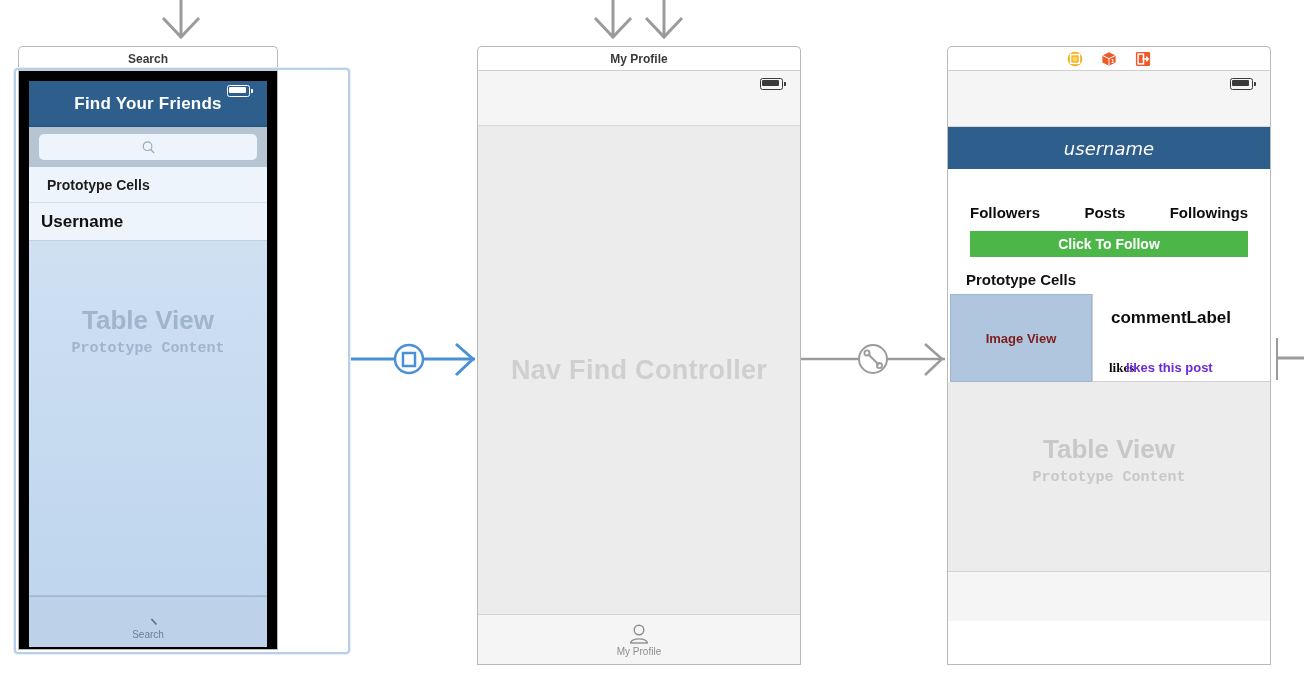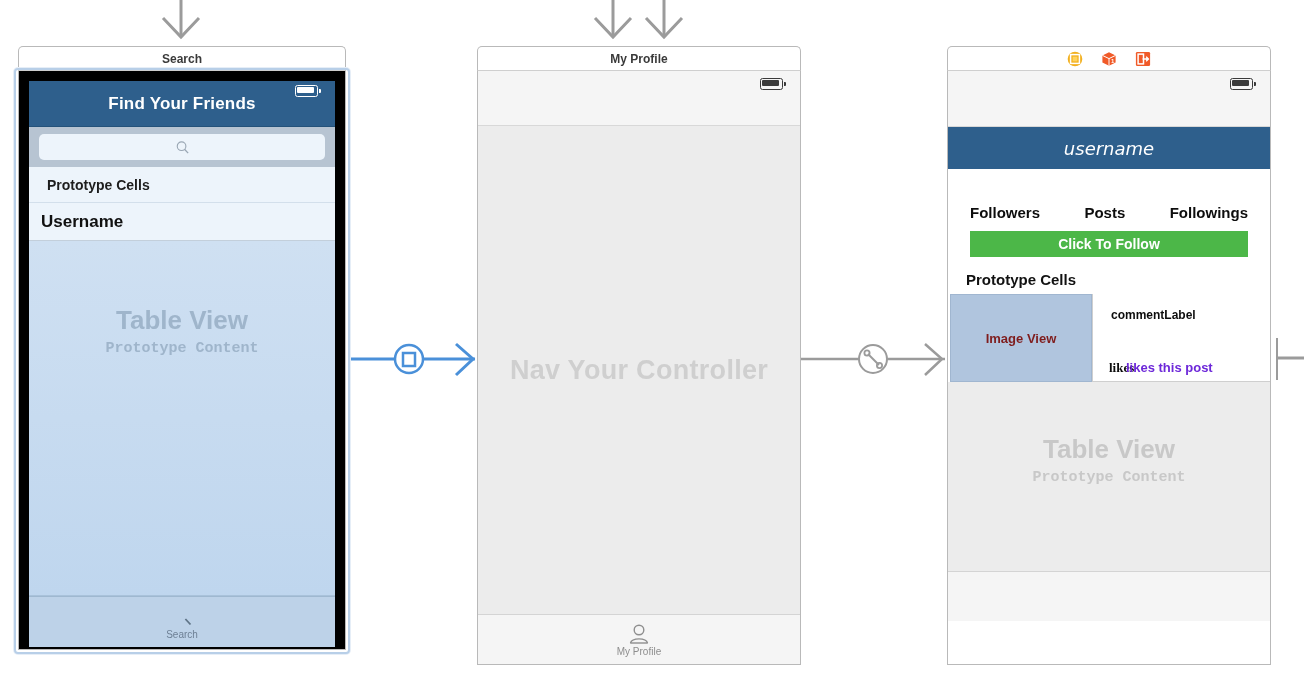--- a/index.html
+++ b/index.html
@@ -34,21 +34,21 @@
     box-shadow: 0 0 0 1px #e6eef7;
   }
 
   
   .battery { position: absolute; width: 26px; height: 12px; }
   .battery .shell { position:absolute; left:0; top:0; width: 23px; height: 12px; border: 1.5px solid currentColor; border-radius: 2.5px; }
   .battery .fill { position:absolute; left:2px; top:2px; width: 17px; height: 6px; background: currentColor; border-radius: 1px; }
   .battery .nub { position:absolute; left:23.5px; top:4px; width: 2px; height: 4px; background: currentColor; border-radius: 0 1px 1px 0; }
 
   
-  #scene1 { left: 18px; top: 46px; width: 328px; }
+  #scene1 { left: 18px; top: 46px; width: 260px; }
   #scene1 .scene-body { height: 580px; background: #000000; padding: 10px; }
   .navbar-blue {
     height: 46px; background: #2e5f8c; position: relative;
     display:flex; align-items:center; justify-content:center;
     border-bottom: 1px solid #24527a;
   }
   .navbar-blue .nav-title { color: #fff; font-size: 17px; font-weight: bold; letter-spacing: .2px; }
   .searchbar-area { background: #b7c4d2; padding: 7px 10px; }
   .searchfield {
     height: 26px; background: #edf4fb; border-radius: 5px;
@@ -120,21 +120,21 @@
   .proto-cell {
     position: relative; margin: 6px 0 0 2px; height: 88px;
     display:flex; border-bottom: 1px solid #cfcfcf;
   }
   .imgview {
     width: 142px; height: 88px; background: #b0c5de; border: 1px solid #a0b6d0;
     display:flex; align-items:center; justify-content:center;
     color: #7f1d1d; font-size: 13px; font-weight: bold;
   }
   .cell-right { position: relative; flex: 1; background: #fff; border-left: 1px solid #cfcfcf; }
-  .comment-label { position:absolute; left: 18px; top: 14px; font-size: 12px; font-weight: bold; color: #0d0d0d; }
+  .comment-label { position:absolute; left: 18px; top: 14px; font-size: 17px; font-weight: bold; color: #0d0d0d; }
   .likes-label { position:absolute; left: 16px; top: 66px; font-size: 13px; font-weight: bold; color: #0d0d0d; font-family: Liberation Serif, serif; }
   .likes-post-label { position:absolute; left: 33px; top: 66px; font-size: 13px; font-weight: bold; color: #6d28d9; }
   .tableview-grey {
     position: relative; height: 190px; background: #ececec; border-bottom: 1px solid #d4d4d4;
   }
   .tableview-grey .tv-center { top: 28px; }
   .tableview-grey .tv-title { color: #c8c8c8; font-size: 26px; }
   .tableview-grey .tv-sub { color: #c8c8c8; font-size: 15px; }
   .bottombar-grey { height: 49px; background: #f5f5f5; }
 </style>
@@ -232,21 +232,21 @@
 
       <div class="statusbar-grey">
         <span class="battery" style="position:absolute; right:14px; top:7px; color:#3a3a3a;">
           <span class="shell"></span>
             <span class="fill"></span>
             <span class="nub"></span>
         </span>
       </div>
 
       <div class="nav-grey-body">
-        <span class="nvc-title">Nav Your Controller</span>
+        <span class="nvc-title">Nav Find Controller</span>
       </div>
 
       <div class="tabbar-grey">
         <svg width="24" height="22" viewBox="0 0 24 22">
           <circle cx="12" cy="7" r="4.8" fill="none" stroke="#8e8e8e" stroke-width="1.4"></circle>
           <path d="M3.5 20 C5 14.5 19 14.5 20.5 20" fill="none" stroke="#8e8e8e" stroke-width="1.4"></path>
           <line x1="3.2" y1="20" x2="20.8" y2="20" stroke="#8e8e8e" stroke-width="1.4"></line>
         </svg>
         <span class="tab-label">My Profile</span>
       </div>

